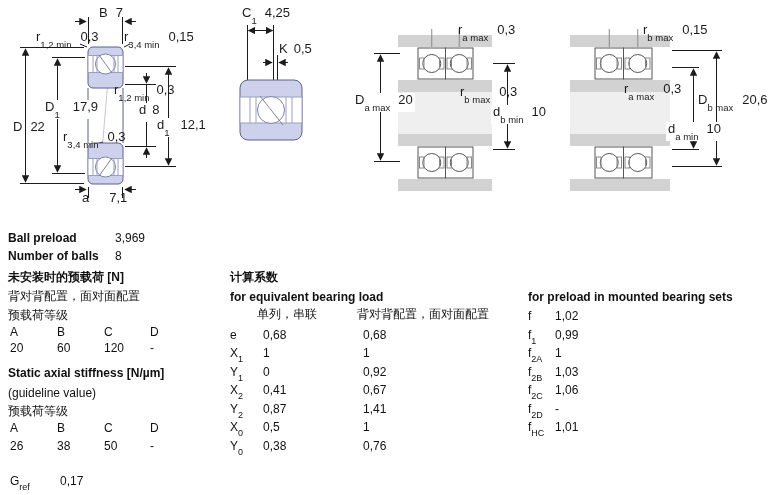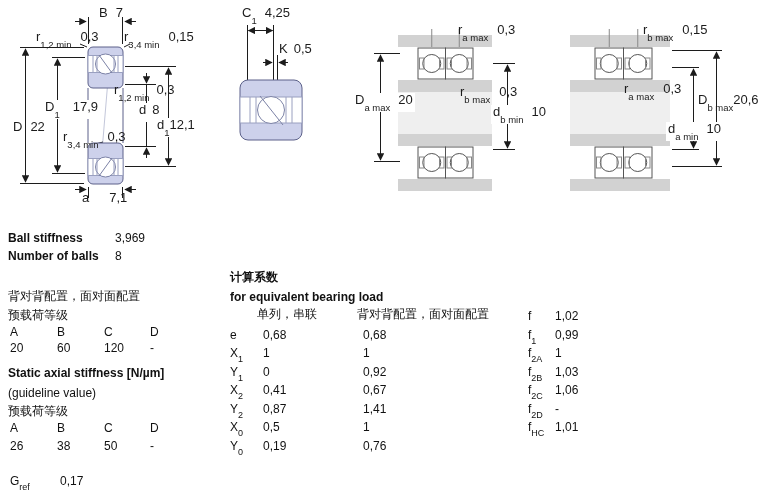--- a/index.html
+++ b/index.html
@@ -196,45 +196,46 @@
     </g>
   </svg>
 
   <span class="dim" style="left:99px;top:6px"><span>B</span><sub></sub><span class="dv" style="margin-left:8px">7</span></span>
   <span class="dim" style="left:36px;top:30px"><span>r</span><sub>1,2 min</sub><span class="dv" style="margin-left:9px">0,3</span></span>
   <span class="dim" style="left:124px;top:30px"><span>r</span><sub>3,4 min</sub><span class="dv" style="margin-left:9px">0,15</span></span>
   <span class="dim" style="left:13px;top:120px"><span>D</span><sub></sub><span class="dv" style="margin-left:8px">22</span></span>
   <span class="dim wbg" style="left:43px;top:100px"><span>D</span><sub>1</sub><span class="dv" style="margin-left:13px">17,9</span></span>
   <span class="dim" style="left:114px;top:83px"><span>r</span><sub>1,2 min</sub><span class="dv" style="margin-left:7px">0,3</span></span>
   <span class="dim wbg" style="left:137px;top:103px"><span>d</span><sub></sub><span class="dv" style="margin-left:6px">8</span></span>
-  <span class="dim wbg" style="left:155px;top:118px"><span>d</span><sub>1</sub><span class="dv" style="margin-left:0">12,1</span></span>
+  <span class="dim wbg" style="left:155px;top:118px"><span>d</span><sub>1</sub><span class="dv" style="margin-left:11px">12,1</span></span>
   <span class="dim" style="left:63px;top:130px"><span>r</span><sub>3,4 min</sub><span class="dv" style="margin-left:9px">0,3</span></span>
   <span class="dim" style="left:82px;top:191px"><span>a</span><sub></sub><span class="dv" style="margin-left:20px">7,1</span></span>
 
   <span class="dim" style="left:242px;top:6px"><span>C</span><sub>1</sub><span class="dv" style="margin-left:8px">4,25</span></span>
   <span class="dim" style="left:279px;top:42px"><span>K</span><sub></sub><span class="dv" style="margin-left:6px">0,5</span></span>
 
   <span class="dim" style="left:458px;top:23px"><span>r</span><sub>a max</sub><span class="dv" style="margin-left:9px">0,3</span></span>
   <span class="dim wbg" style="left:353px;top:93px"><span>D</span><sub>a max</sub><span class="dv" style="margin-left:8px">20</span></span>
   <span class="dim" style="left:460px;top:85px"><span>r</span><sub>b max</sub><span class="dv" style="margin-left:9px">0,3</span></span>
   <span class="dim wbg" style="left:491px;top:105px"><span>d</span><sub>b min</sub><span class="dv" style="margin-left:8px">10</span></span>
 
   <span class="dim" style="left:643px;top:23px"><span>r</span><sub>b max</sub><span class="dv" style="margin-left:9px">0,15</span></span>
   <span class="dim" style="left:624px;top:82px"><span>r</span><sub>a max</sub><span class="dv" style="margin-left:9px">0,3</span></span>
-  <span class="dim" style="left:698px;top:93px"><span>D</span><sub>b max</sub><span class="dv" style="">20,6</span></span>
+  <span class="dim" style="left:698px;top:93px"><span>D</span><sub>b max</sub><span class="dv" style="margin-left:9px">20,6</span></span>
   <span class="dim wbg" style="left:666px;top:122px"><span>d</span><sub>a min</sub><span class="dv" style="margin-left:8px">10</span></span>
 
   <div class="r" style="left:8px;top:231px">
-    <span class="cell b" style="left:0">Ball stiffness</span>
+    <span class="cell b" style="left:0">Ball preload</span>
     <span class="cell" style="left:107px">3,969</span>
   </div>
   <div class="r" style="left:8px;top:249px">
     <span class="cell b" style="left:0">Number of balls</span>
     <span class="cell" style="left:107px">8</span>
   </div>
+  <div class="r b" style="left:8px;top:270px">未安装时的预载荷 [N]</div>
   <div class="r" style="left:8px;top:289px">背对背配置，面对面配置</div>
   <div class="r" style="left:8px;top:308px">预载荷等级</div>
   <div class="r" style="left:8px;top:325px">
     <span class="cell" style="left:2px">A</span>
     <span class="cell" style="left:49px">B</span>
     <span class="cell" style="left:96px">C</span>
     <span class="cell" style="left:142px">D</span>
   </div>
   <div class="r" style="left:8px;top:341px">
     <span class="cell" style="left:2px">20</span>
@@ -293,24 +294,25 @@
     <span class="cell" style="left:33px">0,87</span>
     <span class="cell" style="left:133px">1,41</span>
   </div>
   <div class="r" style="left:230px;top:420px">
     <span class="cell" style="left:0"><span>X</span><sub>0</sub></span>
     <span class="cell" style="left:33px">0,5</span>
     <span class="cell" style="left:133px">1</span>
   </div>
   <div class="r" style="left:230px;top:439px">
     <span class="cell" style="left:0"><span>Y</span><sub>0</sub></span>
-    <span class="cell" style="left:33px">0,19</span>
+    <span class="cell" style="left:33px">0,38</span>
     <span class="cell" style="left:133px">0,76</span>
   </div>
 
+  <div class="r b" style="left:528px;top:290px">for preload in mounted bearing sets</div>
   <div class="r" style="left:528px;top:309px">
     <span class="cell" style="left:0"><span>f</span><sub></sub></span>
     <span class="cell" style="left:27px">1,02</span>
   </div>
   <div class="r" style="left:528px;top:328px">
     <span class="cell" style="left:0"><span>f</span><sub>1</sub></span>
     <span class="cell" style="left:27px">0,99</span>
   </div>
   <div class="r" style="left:528px;top:346px">
     <span class="cell" style="left:0"><span>f</span><sub>2A</sub></span>

